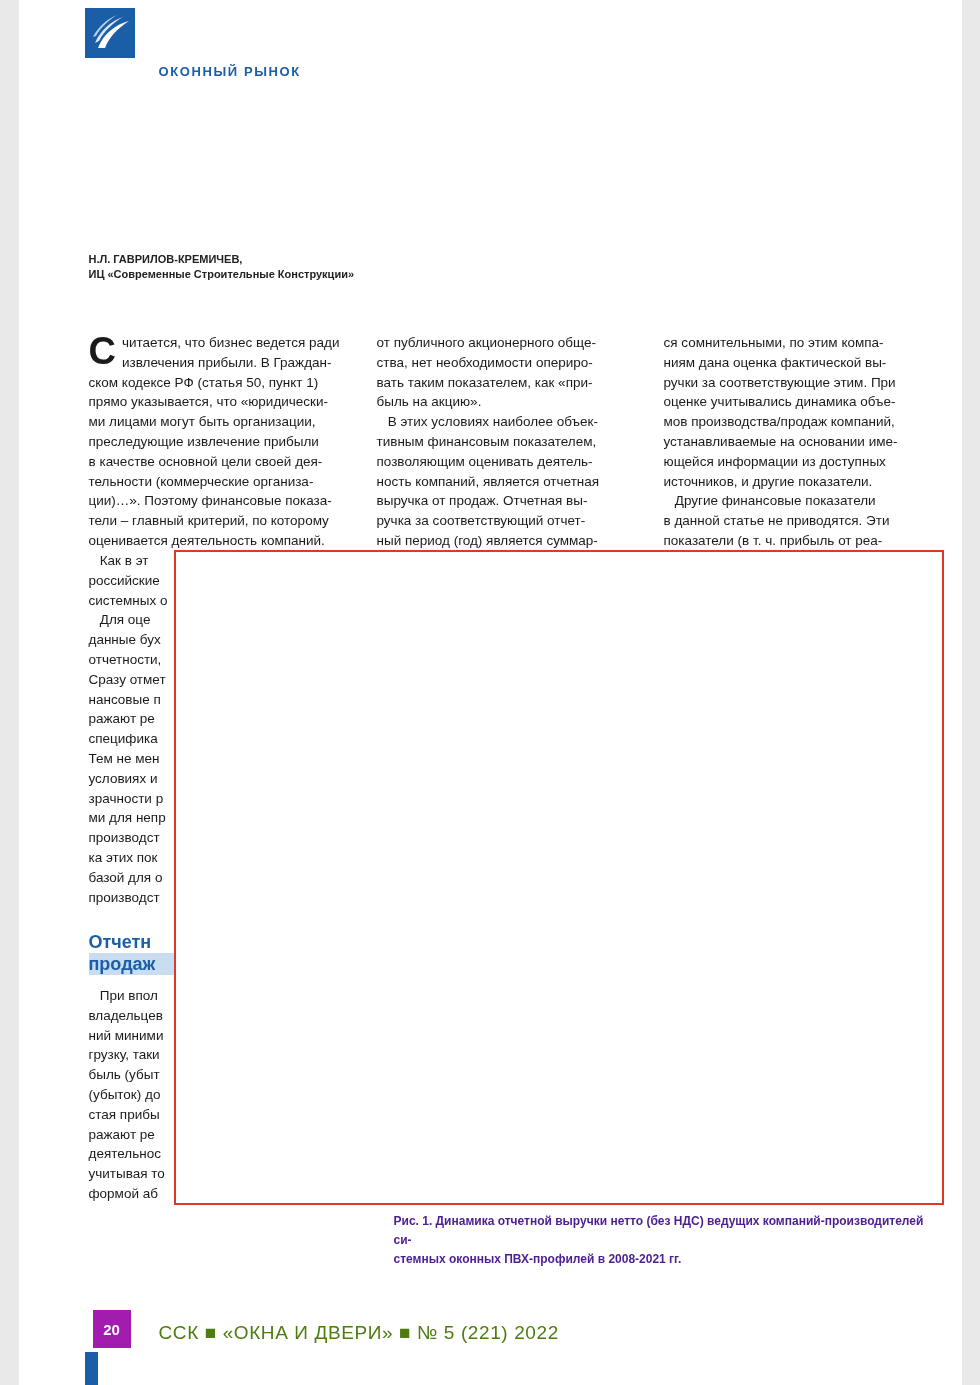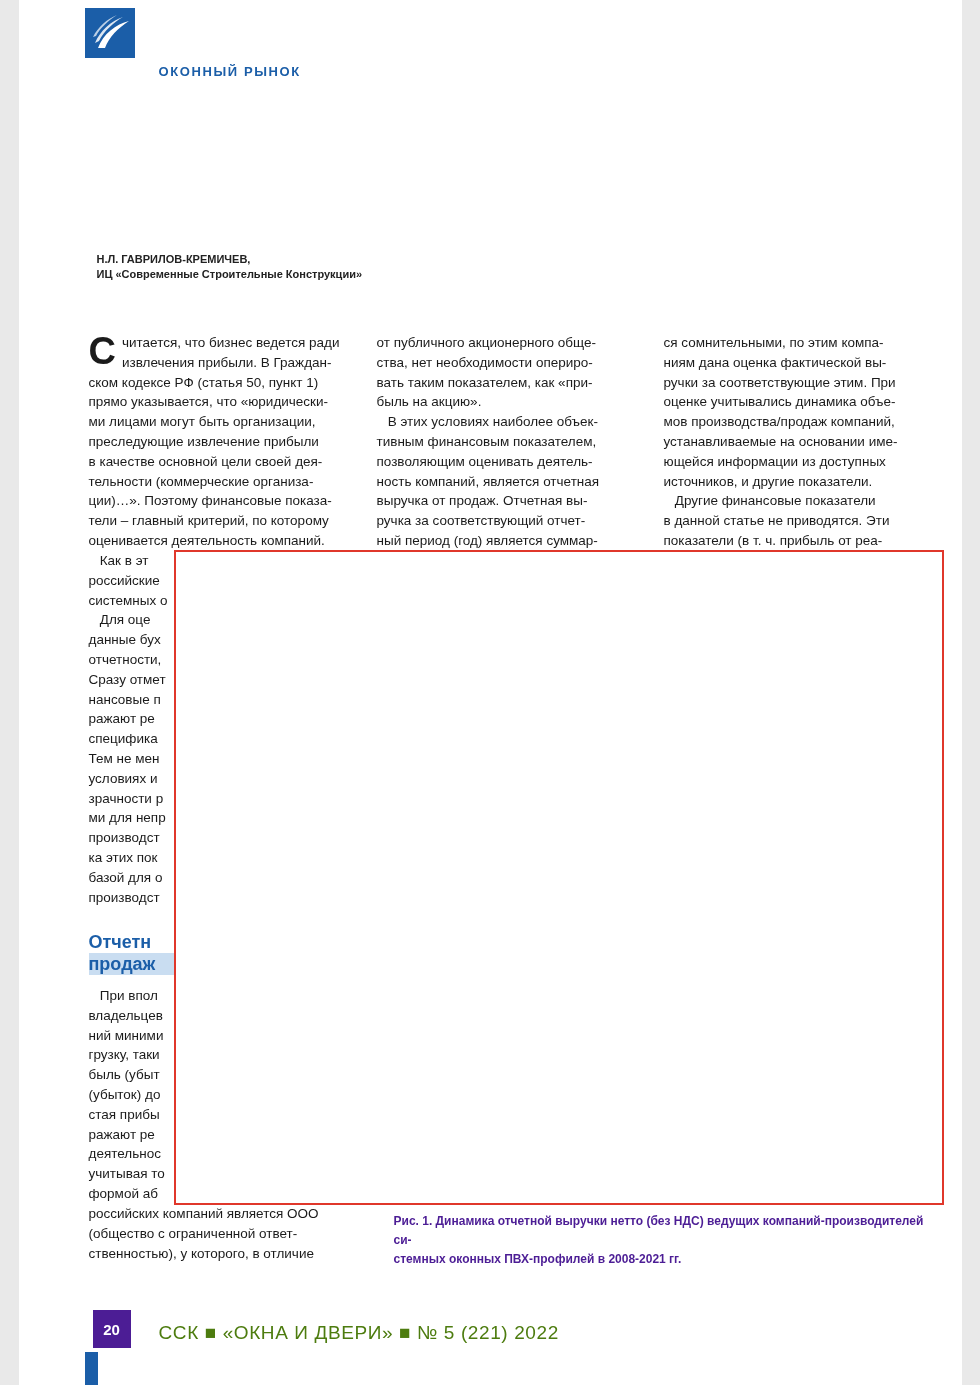--- a/index.html
+++ b/index.html
@@ -11,21 +11,21 @@
   }
   
   .logo-box { position:absolute; left:66px; top:8px; width:50px; height:50px; background:#1b5ea8; }
   .section-label {
     position:absolute; left:140px; top:64px; color:#1b5ea8; font-weight:bold;
     font-size:13px; letter-spacing:1.6px;
   }
   
   .title { position:absolute; left:70px; top:138px; width:860px; color:#1b5ea8; font-weight:bold; font-size:25px; line-height:33px; letter-spacing:0.4px; }
   
-  .author-block { position:absolute; left:70px; top:252px; font-size:11px; font-weight:bold; line-height:15px; color:#222;margin-left:8px; }
+  .author-block { position:absolute; left:70px; top:252px; font-size:11px; font-weight:bold; line-height:15px; color:#222; }
   
   .col { position:absolute; top:333px; font-size:13.5px; line-height:19.8px; }
   .col1 { left:70px; width:266px; }
   .col2 { left:358px; width:266px; }
   .col3 { left:645px; width:270px; }
   .tline { white-space:pre; height:19.8px; overflow:visible; }
   .dropcap {
     float:left; font-size:38px; line-height:36px; height:38px; padding-right:6px;
     font-weight:bold; color:#1b1b1b;
   }
@@ -39,21 +39,21 @@
   .figure-box {
     position:absolute; left:155px; top:550px; width:770px; height:655px;
     background:#ffffff; border:2px solid #e0372b; z-index:5;
   }
   .figure-caption {
     position:absolute; left:375px; top:1212px; width:545px; z-index:6;
     font-size:12px; font-weight:bold; line-height:19px; color:#4c1d95;
   }
   
   .page-num-box {
-    position:absolute; left:74px; top:1310px; width:38px; height:38px; background:#4c1d95;
+    position:absolute; left:74px; top:1310px; width:38px; height:38px; background:#a21caf;
     color:#fff; font-weight:bold; font-size:15px; display:flex; align-items:center; justify-content:center;
   }
   .footer-line {
     position:absolute; left:140px; top:1322px; color:#4d7c0f; font-size:19px; letter-spacing:0.6px;
   }
   .corner-bar { position:absolute; left:66px; top:1352px; width:13px; height:33px; background:#1b5ea8; }
 </style>
 </head>
 <body>
 
@@ -127,25 +127,20 @@
       <div class="tline">грузку, таки</div>
       <div class="tline">быль (убыт</div>
       <div class="tline">(убыток) до</div>
       <div class="tline">стая прибы</div>
       <div class="tline">ражают ре</div>
       <div class="tline">деятельнос</div>
       <div class="tline">учитывая то</div>
       <div class="tline">формой аб</div>
     </div>
 
-  <div class="closing">
-      <div class="tline">российских компаний является ООО</div>
-      <div class="tline">(общество с ограниченной ответ-</div>
-      <div class="tline">ственностью), у которого, в отличие</div>
-    </div>
 
   <div class="col col2">
       <div class="tline">от публичного акционерного обще-</div>
       <div class="tline">ства, нет необходимости опериро-</div>
       <div class="tline">вать таким показателем, как «при-</div>
       <div class="tline">быль на акцию».</div>
       <div class="tline">   В этих условиях наиболее объек-</div>
       <div class="tline">тивным финансовым показателем,</div>
       <div class="tline">позволяющим оценивать деятель-</div>
       <div class="tline">ность компаний, является отчетная</div>

